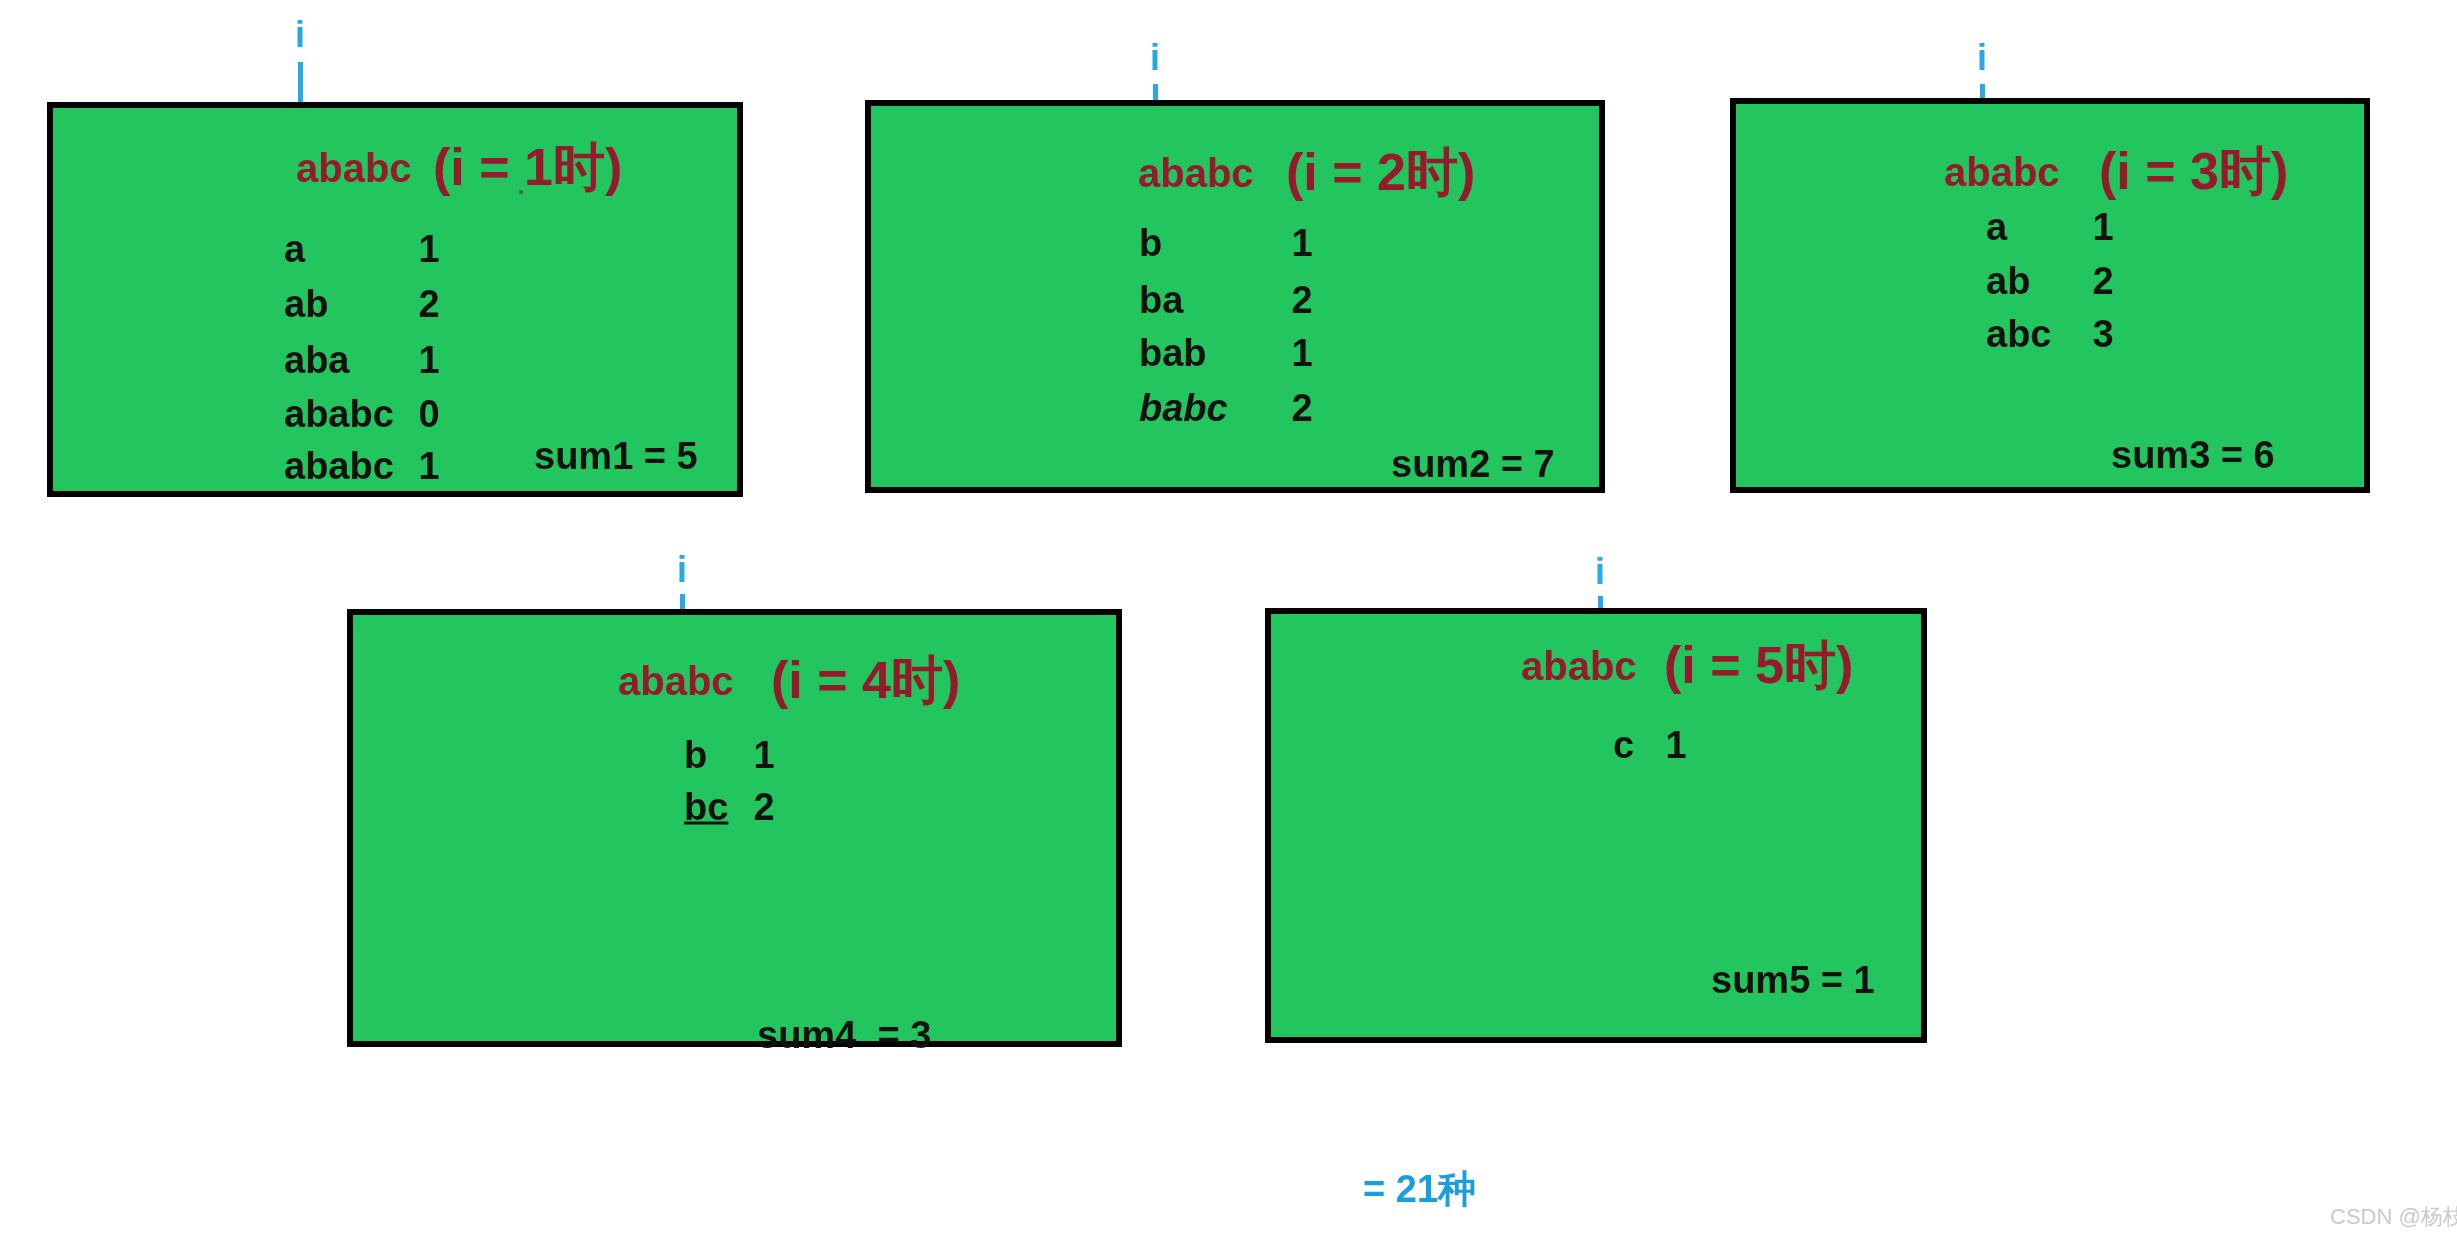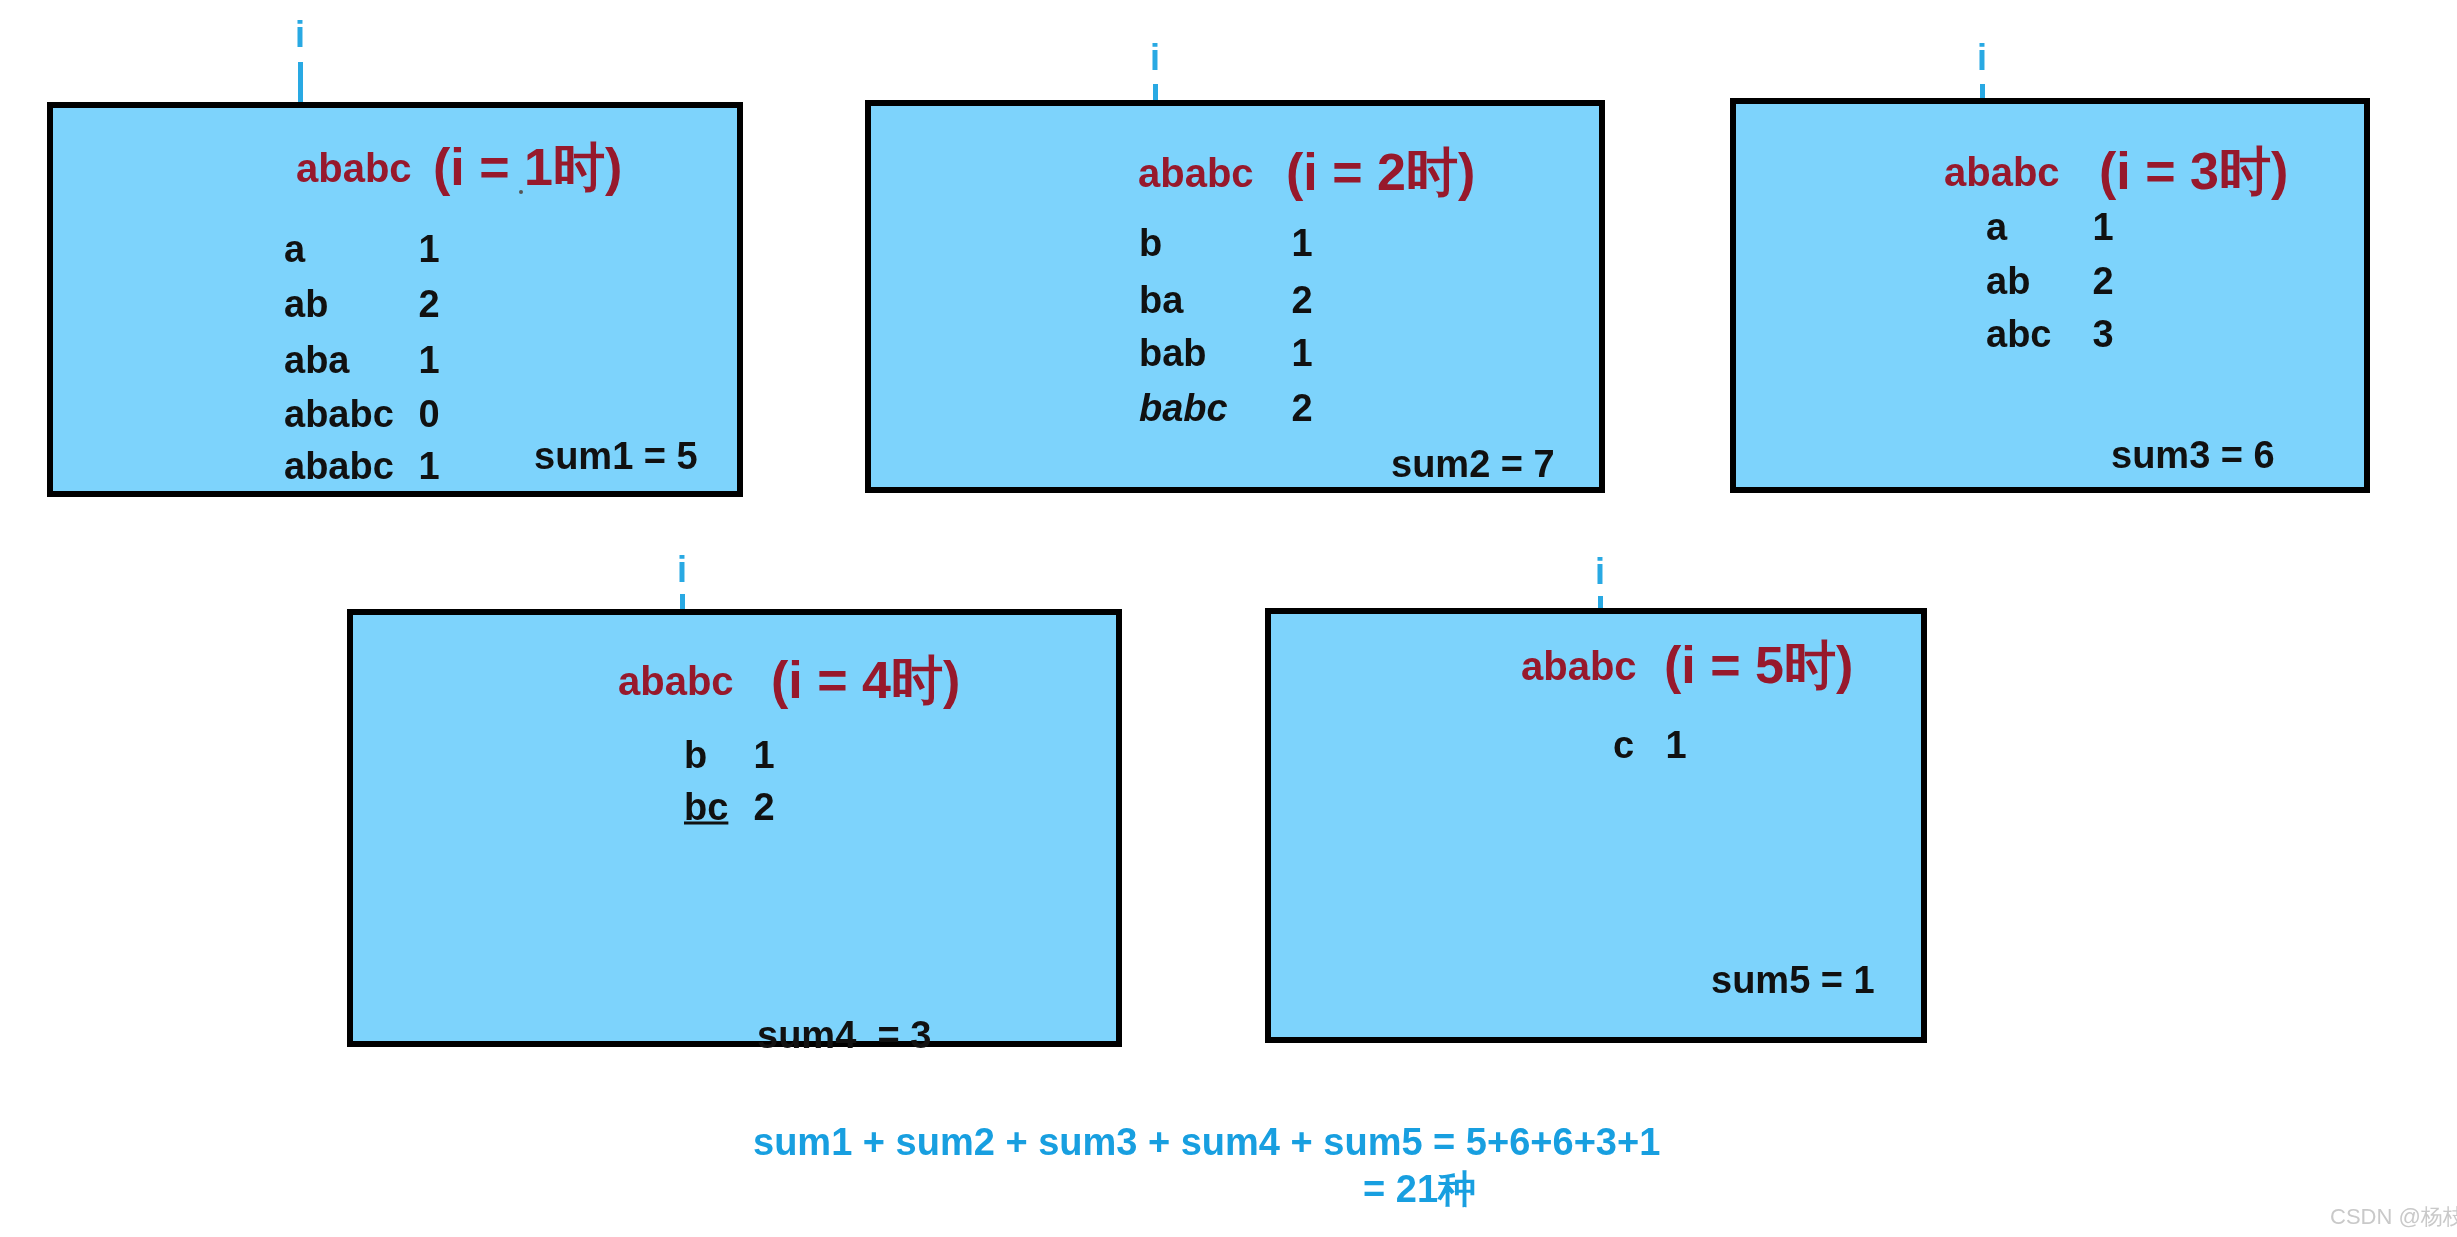--- a/index.html
+++ b/index.html
@@ -7,21 +7,21 @@
     --arrow-cyan:#29a9e3;
     --formula-blue:#189fe0;
     --text-black:#111111;
     --watermark-gray:#c9c9c9;
   }
   html,body{margin:0;padding:0;background:#ffffff;}
   .canvas{
     position:relative;width:2457px;height:1237px;background:#ffffff;overflow:hidden;
     font-family:"Liberation Sans","DejaVu Sans",sans-serif;font-weight:bold;
   }
-  .box{position:absolute;border:6px solid #000;background:#7dd3fc;box-sizing:border-box;padding-left:32px;}
+  .box{position:absolute;border:6px solid #000;background:#22c55e;box-sizing:border-box;padding-left:32px;}
   .t-word{position:absolute;transform:translateY(-50%);color:var(--title-red);font-size:40px;white-space:pre;}
   .t-note{position:absolute;transform:translateY(-50%);color:var(--title-red);font-size:52px;white-space:pre;margin-left:20px;}
   .sname{position:absolute;transform:translateY(-50%);color:var(--text-black);font-size:38px;white-space:pre;}
   .scount{position:absolute;transform:translate(-50%,-50%);color:var(--text-black);font-size:38px;}
   .sum{position:absolute;transform:translateY(-50%);color:var(--text-black);font-size:38px;white-space:pre;}
   .arrow-label{position:absolute;width:30px;text-align:center;color:var(--arrow-cyan);font-size:36px;line-height:44px;}
   .arrow-shaft{position:absolute;width:5px;background:var(--arrow-cyan);}
   .arrow-head{position:absolute;width:0;height:0;border-left:15px solid transparent;border-right:15px solid transparent;border-top:28px solid var(--arrow-cyan);}
   .formula{position:absolute;color:var(--formula-blue);font-size:38px;white-space:pre;}
   .watermark{position:absolute;color:var(--watermark-gray);font-size:22px;font-weight:normal;white-space:pre;}
@@ -127,18 +127,17 @@
     <span class="t-note" style="left:373px;top:52px;">(i = 5时)</span>
     <div>
         <span class="sname" style="left: 342px; top: 131px;">c</span>
         <span class="scount" style="left: 405px; top: 131px;">1</span>
       </div>
     <span class="sum" style="left:440px;top:366px;">sum5 = 1</span>
   </div>
 
   <div class="stray-dot" style="left:519px;top:190px;"></div>
 
-  <div class="formula" style="left:753px;top:1121px;">sum1 + sum2 + sum3 + sum4 + sum5 = 5+6+6+3+1</div>
   <div class="formula" style="left:1363px;top:1164px;">= 21种</div>
 
   <div class="watermark" style="left:2330px;top:1202px;">CSDN @杨枝</div>
 
 </div>
 
 </body></html>

